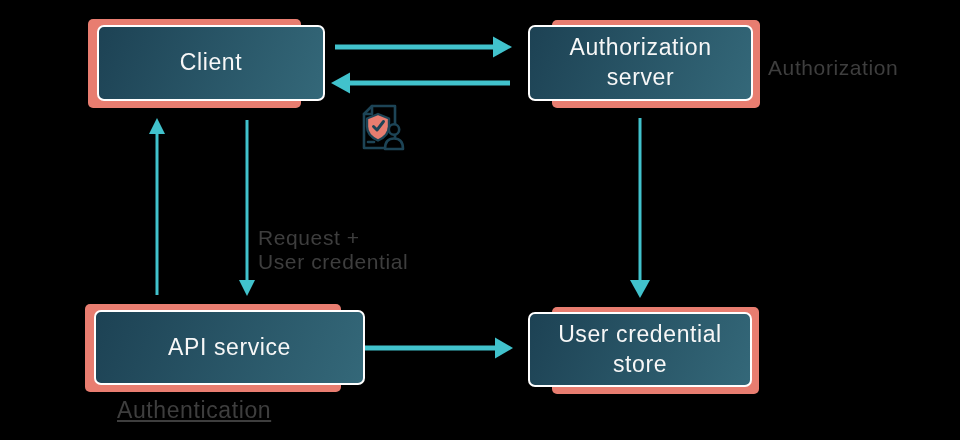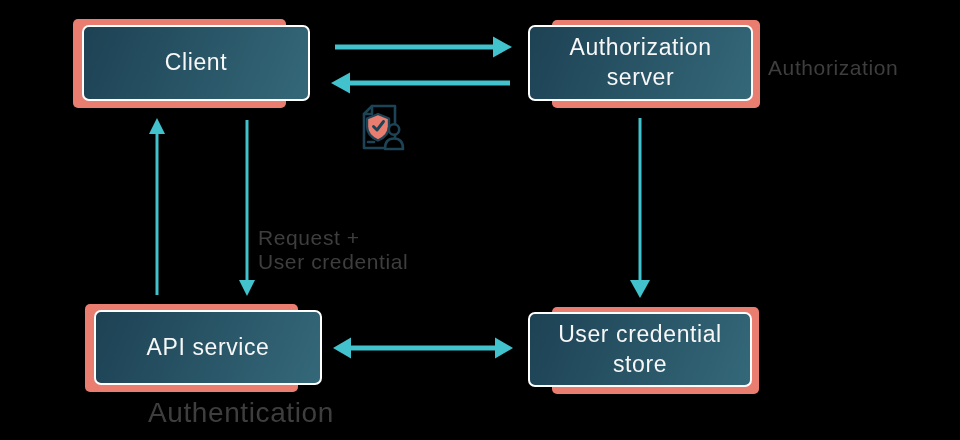--- a/index.html
+++ b/index.html
@@ -33,38 +33,38 @@
     display: flex;
     align-items: center;
     justify-content: center;
     color: var(--box-text, #f7f7f7);
     font-size: 23px;
     letter-spacing: 0.6px;
     text-align: center;
     white-space: pre-line;
     line-height: 1.3;
   }
-  #node-client { left: 82px;  top: 25px;  width: 228px; height: 76px; }
+  #node-client { left: 97px;  top: 25px;  width: 228px; height: 76px; }
   #node-auth   { left: 528px; top: 25px;  width: 225px; height: 76px; }
-  #node-api    { left: 94px;  top: 310px; width: 228px; height: 75px; }
+  #node-api    { left: 94px;  top: 310px; width: 228px; height: 75px; padding-left: 43px; }
   #node-store  { left: 528px; top: 312px; width: 224px; height: 75px; }
 
   
   .glabel {
     position: absolute;
     color: var(--label-gray, #3e3e3e);
     font-size: 21px;
     letter-spacing: 0.6px;
     line-height: 1.15;
     white-space: pre-line;
   }
   #label-authorization  { left: 768px; top: 56px; }
   #label-user-credential { left: 417px; top: 105px; }
   #label-request        { left: 258px; top: 226px; }
-  #label-authentication { left: 148px; top: 397px; font-size: 28px; }
+  #label-authentication { left: 117px; top: 397px; font-size: 23px; text-decoration: underline; }
 
   
   .arrow-layer { position: absolute; inset: 0; }
   .arrow-line { stroke: var(--arrow-teal, #41c2cc); fill: none; }
   .arrow-head { fill: var(--arrow-teal, #41c2cc); stroke: none; }
   .w5 { stroke-width: 5px; }
   .w3 { stroke-width: 3px; }
 
   
   #credential-icon { position: absolute; left: 351px; top: 99px; }

